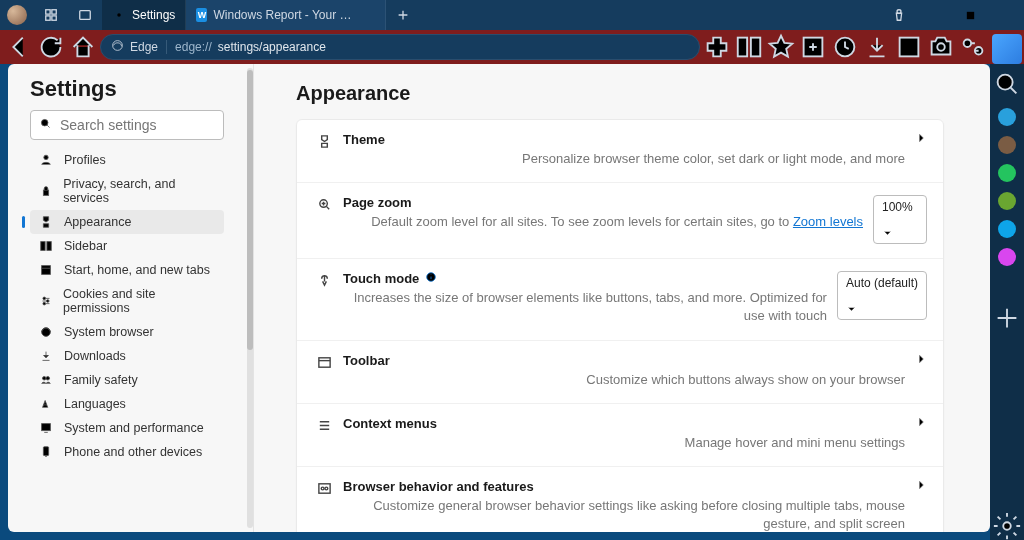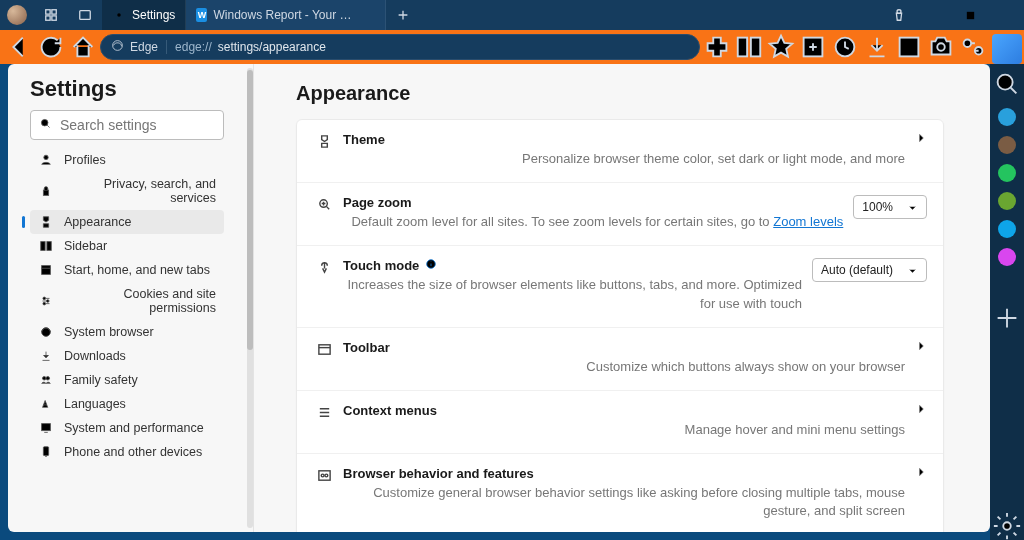--- a/index.html
+++ b/index.html
@@ -13,21 +13,21 @@
   .tabs { display:flex; align-items:stretch; }
   .tab { display:flex; align-items:center; gap:6px; padding:0 10px; font-size:12px; border-right:1px solid rgba(255,255,255,0.08); max-width:200px; }
   .tab.active { background:#0f2e48; color:#fff; }
   .tab .fav { width:14px; height:14px; display:flex; align-items:center; justify-content:center; }
   .tab .close { margin-left:6px; opacity:.7; cursor:pointer; }
   .title-spacer { flex:1; }
   .win-ctrl { display:flex; }
   .win-ctrl .wc { width:36px; display:flex; align-items:center; justify-content:center; cursor:pointer; }
 
   
-  .toolbar { height:34px; background:#f97316; display:flex; align-items:center; padding:0 4px; gap:2px; }
+  .toolbar { height:34px; background:#7f1d1d; display:flex; align-items:center; padding:0 4px; gap:2px; }
   .navbtn { width:30px; height:28px; display:flex; align-items:center; justify-content:center; cursor:pointer; border-radius:4px; }
   .navbtn svg{stroke:#cfd8e3;}
   .addr { flex:1; height:26px; background:#153c5e; border:1px solid #2a4d6d; border-radius:13px; display:flex; align-items:center; padding:0 10px; font-size:12px; color:#cfd8e3; gap:6px; }
   .addr .edge-label{ color:#cfd8e3; border-right:1px solid #365a79; padding-right:8px; margin-right:2px;}
   .addr .url1{color:#9db6cc;}
   .addr .url2{color:#e0e6ec;}
   .addr .star{margin-left:auto;}
   .rt-icons{display:flex; gap:2px;}
   .side-strip{position:absolute; right:0; top:64px; bottom:0; width:34px; background:#0f2e48; display:flex; flex-direction:column; align-items:center; padding-top:6px; gap:10px;}
   .side-strip .dot{width:18px;height:18px;border-radius:50%;}
@@ -35,21 +35,21 @@
 
   
   .frame { position:absolute; left:8px; right:34px; top:64px; bottom:8px; background:#f7f7f7; border-radius:6px; display:flex; overflow:hidden; }
 
   
   .sb { width:246px; padding:12px 6px 12px 22px; border-right:1px solid #e3e3e3; position:relative; overflow:hidden;}
   .sb h1{ font-size:22px; font-weight:600; color:#1a1a1a; margin-bottom:8px; padding-left:0;}
   .search { display:flex; align-items:center; gap:8px; border:1px solid #bcbcbc; border-radius:4px; padding:5px 8px; background:#fff; margin-bottom:8px; width:194px;}
   .search input{ border:none; outline:none; font-size:14px; flex:1; background:transparent;}
   .search svg{stroke:#555;}
-  .nav { list-style:none;text-align:right; }
+  .nav { list-style:none; }
   .nav li{ display:flex; align-items:center; gap:10px; padding:5px 8px; font-size:12.5px; color:#333; cursor:pointer; border-radius:4px; width:194px; }
   .nav li .ic{width:16px;display:flex;justify-content:center;}
   .nav li .ic svg{stroke:#555;width:14px;height:14px;}
   .nav li.sel{ background:#e9e9e9; position:relative;}
   .nav li.sel::before{content:"";position:absolute;left:-8px;top:6px;bottom:6px;width:3px;background:#1276d3;border-radius:2px;}
   .sb-scroll{position:absolute; right:0; top:4px; bottom:4px; width:6px; background:#e0e0e0; border-radius:3px;}
   .sb-thumb{position:absolute; top:2px; width:6px; height:280px; background:#bdbdbd; border-radius:3px;}
 
   
   .main{ flex:1; padding:18px 46px 18px 42px; overflow:auto; }
@@ -59,21 +59,21 @@
   .row + .row{ border-top:1px solid #f0f0f0;}
   .row .ric{ width:22px; padding-top:2px; display:flex; justify-content:center;}
   .row .ric svg{stroke:#444;width:15px;height:15px;fill:none;stroke-width:1.5;}
   .row .body{ flex:1; padding-left:8px;}
   .row .ttl{ font-size:13px; font-weight:600; color:#1a1a1a; display:flex; align-items:center; gap:6px;}
   .row .desc{ font-size:13px; color:#777; margin-top:3px; line-height:1.4;text-align:right;}
   .row .desc a{color:#1276d3; text-decoration:underline; cursor:pointer;}
   .row .ctrl{ display:flex; align-items:center; padding-left:10px; padding-top:0;}
   .chev{ display:flex; align-items:center;}
   .chev svg{stroke:#666;}
-  .dd{ border:1px solid #bcbcbc; border-radius:4px; padding:4px 8px; font-size:12px; display:flex; align-items:flex-end; gap:14px; background:#fff; color:#222; cursor:pointer; min-width:54px; justify-content:space-between;}
+  .dd{ border:1px solid #bcbcbc; border-radius:4px; padding:4px 8px; font-size:12px; display:flex; align-items:flex-start; gap:14px; background:#fff; color:#222; cursor:pointer; min-width:54px; justify-content:space-between;flex-direction:column;}
   .dd svg{stroke:#555; width:11px;height:11px;}
   .info-ic svg{stroke:#1276d3; width:12px;height:12px;}
   .avatar{width:20px;height:20px;border-radius:50%;background:radial-gradient(circle at 30% 30%,#d7b89a,#8a624a);}
   .copilot{position:absolute;top:34px;right:2px;width:30px;height:30px;background:linear-gradient(135deg,#4aa6ff,#2d7de0);border-radius:4px;cursor:pointer;}
 </style>
 </head>
 <body>
 
 <div class="titlebar">
   <div class="tb-left">

